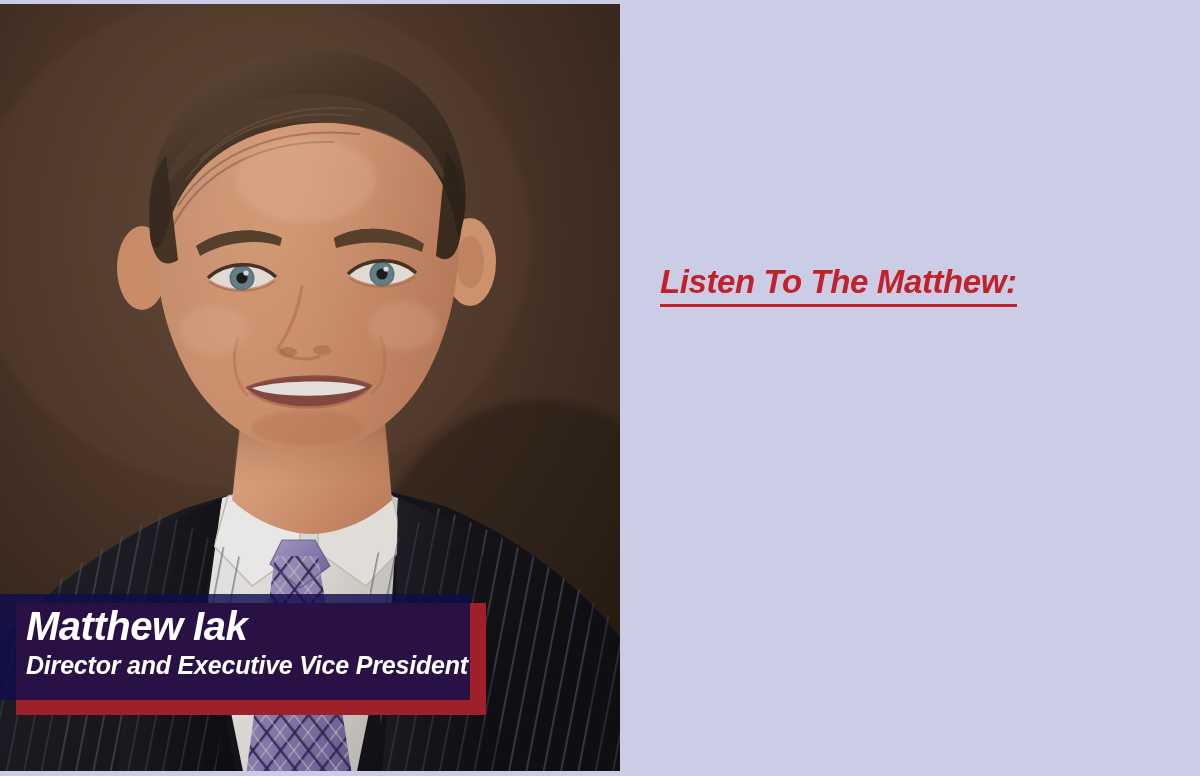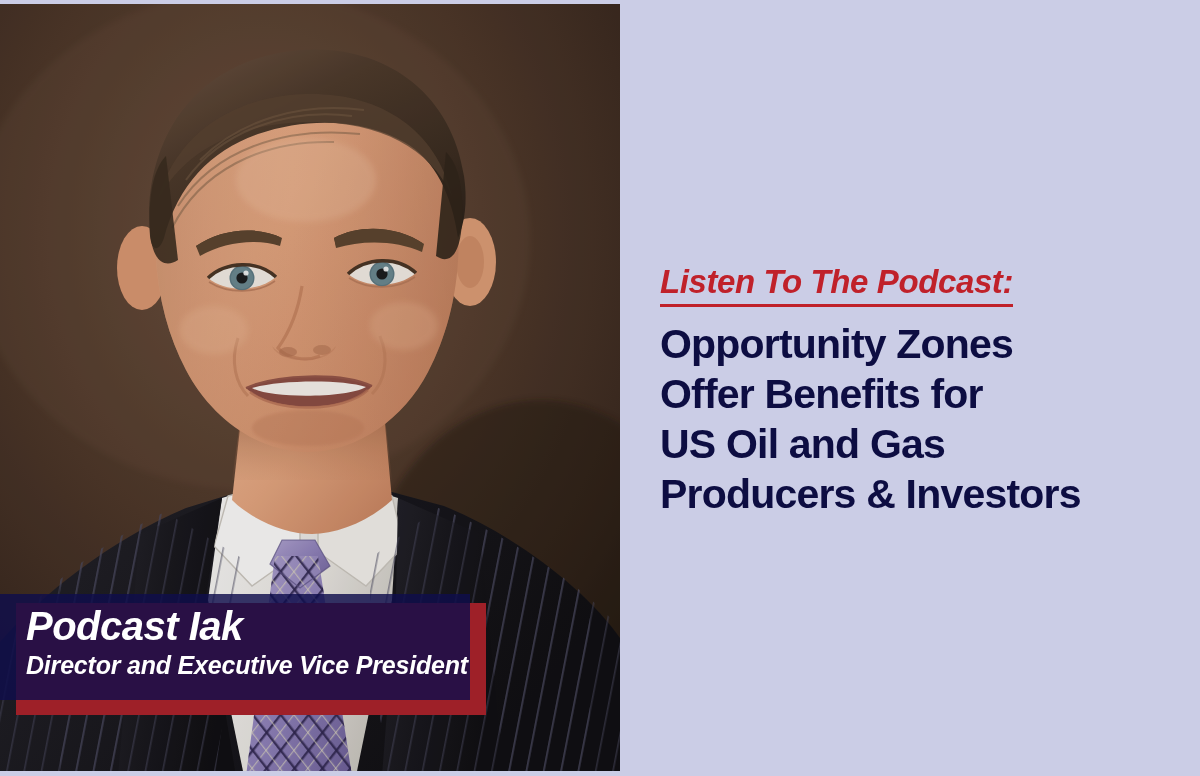--- a/index.html
+++ b/index.html
@@ -342,32 +342,26 @@
       <ellipse cx="214" cy="330" rx="34" ry="24" fill="#f5c3a0" opacity="0.3" filter="url(#soften)"></ellipse>
       <ellipse cx="404" cy="326" rx="34" ry="24" fill="#f5c3a0" opacity="0.26" filter="url(#soften)"></ellipse>
       <ellipse cx="306" cy="180" rx="70" ry="42" fill="#f7cbab" opacity="0.3" filter="url(#soften)"></ellipse>
 
       <rect x="0" y="0" width="620" height="776" fill="#1c140e" opacity="0.1"></rect>
     </svg>
 
     <div id="name-accent-bar"></div>
     <div id="name-banner">
       <div id="name-banner-inner">
-        <div id="person-name">Podcast Iak</div>
+        <div id="person-name">Matthew Iak</div>
         <div id="person-title">Director  and Executive Vice President</div>
       </div>
     </div>
   </div>
 
   <div id="text-panel">
     <div id="headline-block">
-      <div id="eyebrow">Listen To The Podcast:</div>
-      <div id="headline">
-        <span class="hl-line">Opportunity Zones</span>
-        <span class="hl-line">Offer Benefits for</span>
-        <span class="hl-line">US Oil and Gas</span>
-        <span class="hl-line">Producers &amp; Investors</span>
-      </div>
+      <div id="eyebrow">Listen To The Matthew:</div>
     </div>
   </div>
 
   <div class="edge-strip bottom"></div>
 </div>
 
 </body></html>

